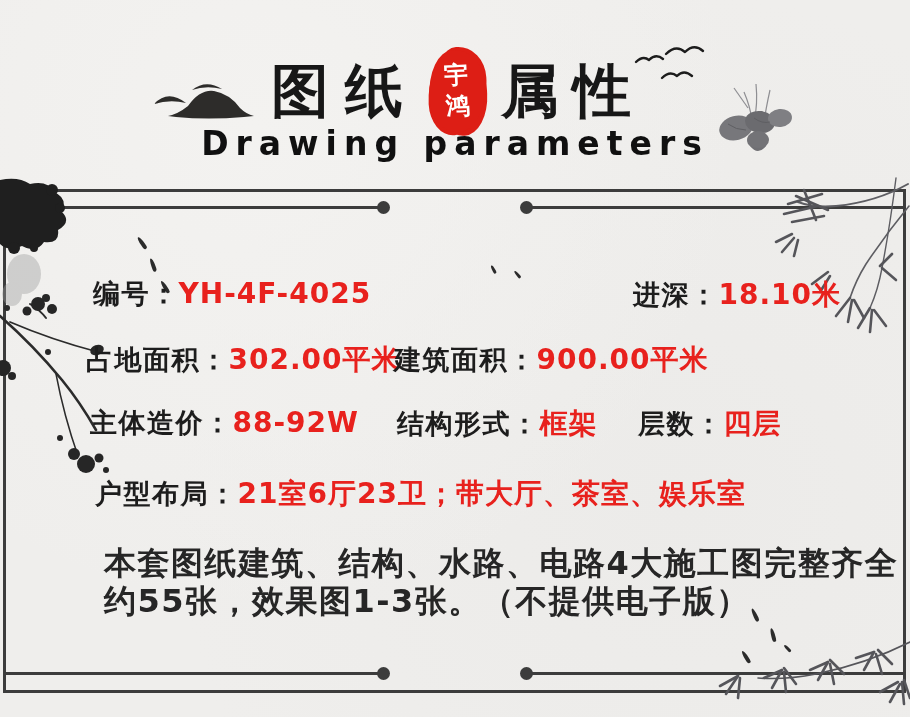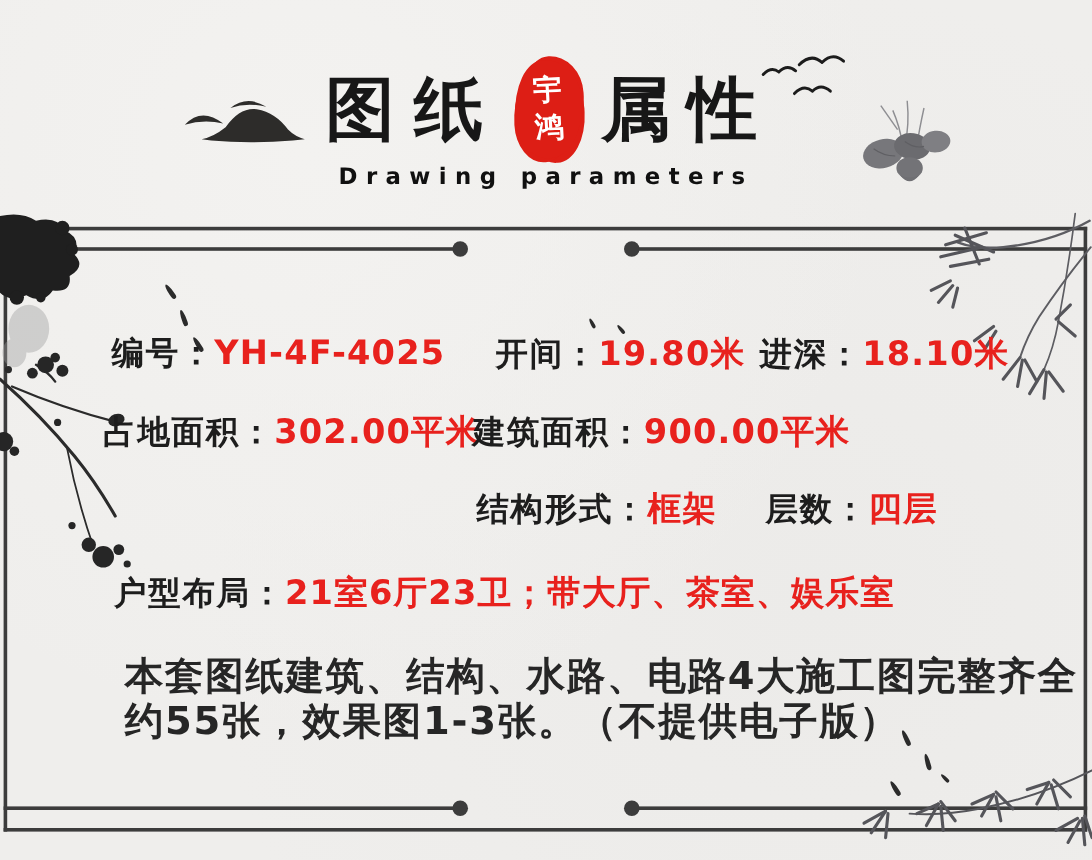--- a/index.html
+++ b/index.html
@@ -16,21 +16,21 @@
   .title-cn{font-size:58px;font-weight:800;color:#171717;letter-spacing:16px;text-indent:6px;line-height:1;}
   .title-cn.right{letter-spacing:14px;}
   .seal{
     width:56px;height:82px;background:#dd1e15;transform:rotate(-3deg);
     border-radius:46% 54% 52% 48% / 58% 42% 56% 44%;
     display:flex;flex-direction:column;align-items:center;justify-content:center;
     color:#fff;font-size:24px;font-weight:700;line-height:1.3;
     box-shadow:4px -5px 0 -2px #dd1e15, -4px 6px 0 -3px #dd1e15, 6px 8px 0 -4px #dd1e15;
   }
   .subtitle{position:absolute;top:124px;left:0;right:0;text-align:center;
-    font-size:19px;font-weight:600;letter-spacing:7px;color:#101010;margin-top:12px;}
+    font-size:33px;font-weight:600;letter-spacing:7px;color:#101010;}
   
   .line{position:absolute;background:#3c3c3c;}
   .dot{position:absolute;width:13px;height:13px;border-radius:50%;background:#3c3c3c;}
   
   .spec{position:absolute;white-space:nowrap;font-size:27px;font-weight:700;letter-spacing:1.5px;color:#1d1d1d;}
   .spec .val{color:#e8211d;font-size:28px;font-weight:600;letter-spacing:1px;margin-top:12px;}
   .note{position:absolute;left:104px;top:544px;font-size:32px;font-weight:600;
         letter-spacing:1.5px;line-height:38px;color:#262626;}
   
   .deco{position:absolute;pointer-events:none;}
@@ -206,34 +206,34 @@
     <div class="flick small" style="left:516px;top:270px;transform:rotate(-40deg)"></div>
     <div class="flick" style="left:753px;top:608px;transform:rotate(-25deg)"></div>
     <div class="flick" style="left:771px;top:628px;transform:rotate(-15deg)"></div>
     <div class="flick" style="left:744px;top:650px;transform:rotate(-32deg)"></div>
     <div class="flick small" style="left:786px;top:644px;transform:rotate(-45deg)"></div>
   </div>
 
   <div class="spec" style="left:93px;top:276px">
     <span class="lab">编号：</span><span class="val">YH-4F-4025</span>
   </div>
-  <div class="spec" style="left:413px;top:276px">
-    <span class="lab">开间：</span><span class="val">19.80米</span>
-  </div>
   <div class="spec" style="left:633px;top:276px">
     <span class="lab">进深：</span><span class="val">18.10米</span>
   </div>
 
   <div class="spec" style="left:86px;top:341px">
     <span class="lab">占地面积：</span><span class="val">302.00平米</span>
   </div>
   <div class="spec" style="left:394px;top:341px">
     <span class="lab">建筑面积：</span><span class="val">900.00平米</span>
   </div>
 
+  <div class="spec" style="left:90px;top:405px">
+    <span class="lab">主体造价：</span><span class="val">88-92W</span>
+  </div>
   <div class="spec" style="left:397px;top:405px">
     <span class="lab">结构形式：</span><span class="val">框架</span>
   </div>
   <div class="spec" style="left:638px;top:405px">
     <span class="lab">层数：</span><span class="val">四层</span>
   </div>
 
   <div class="spec" style="left:95px;top:475px">
     <span class="lab">户型布局：</span><span class="val">21室6厅23卫；带大厅、茶室、娱乐室</span>
   </div>

